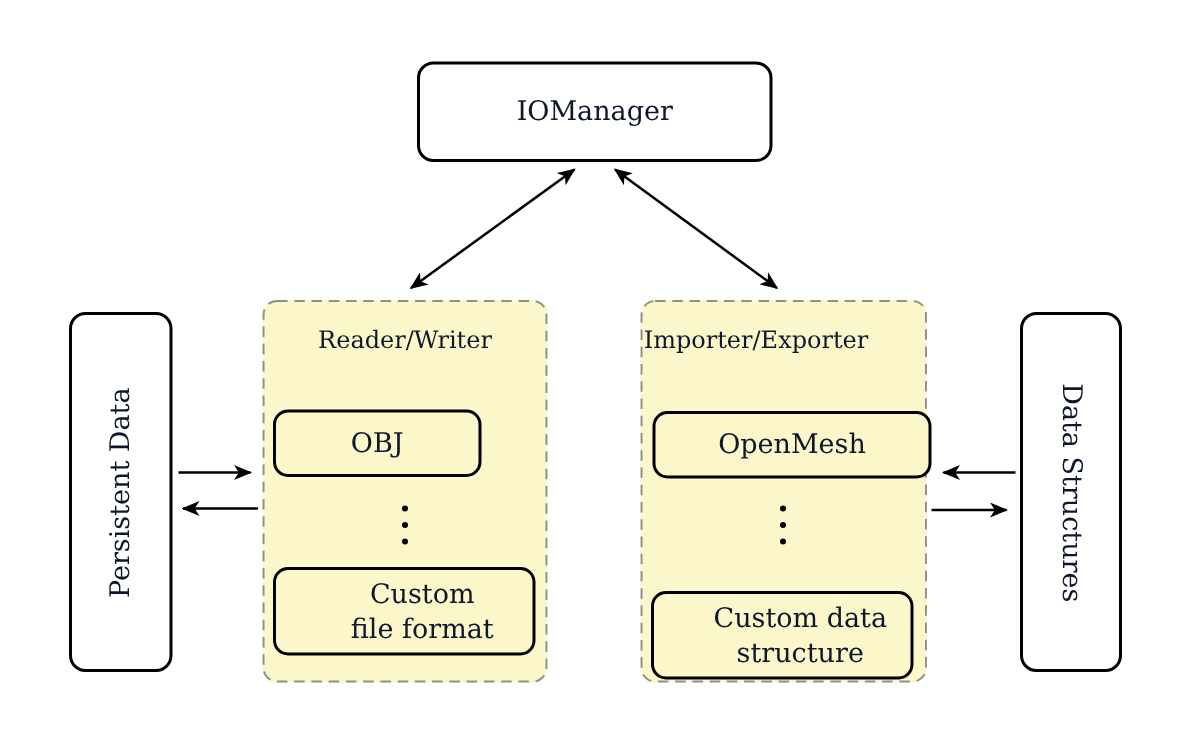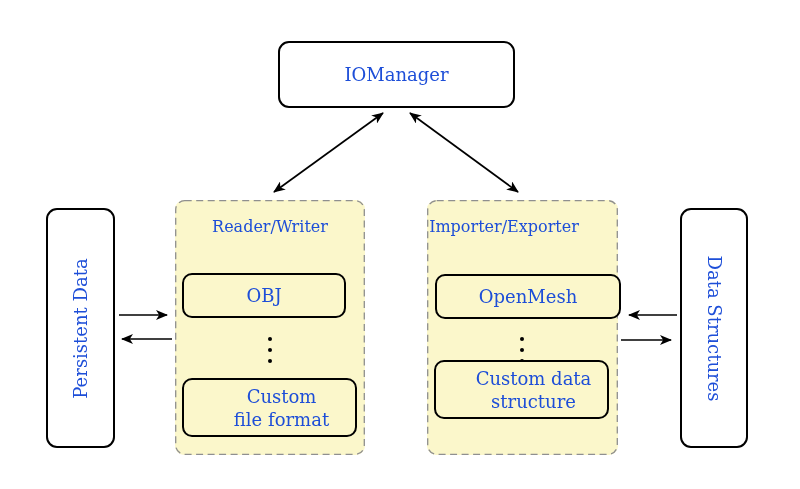--- a/index.html
+++ b/index.html
@@ -1,21 +1,21 @@
 <!DOCTYPE html>
 <html><head>
 <meta charset="utf-8">
 <style>
   html,body{margin:0;padding:0;background:#ffffff;}
   .canvas{
     position:relative;
     width:800px;height:489px;
     background:#ffffff;
     font-family:"DejaVu Serif","Liberation Serif",serif;
-    color:#1d4ed8;
+    color:#0f172a;
     overflow:hidden;
   }
   .container-box{
     position:absolute;
     background:#FBF7CB;
     border-radius:9px;
     z-index:1;
   }
   .svg-layer{
     position:absolute;left:0;top:0;
@@ -97,21 +97,21 @@
 
   <div class="node" style="left:46px;top:208px;width:69px;height:240px;">
     <span class="vlabel-ccw">Persistent Data</span>
   </div>
 
   <div class="node" style="left:680px;top:208px;width:68px;height:240px;">
     <span class="vlabel-cw">Data Structures</span>
   </div>
 
   <div class="container-title" style="left:175px;top:217px;width:190px;">Reader/Writer</div>
-  <div class="inner-node" style="left:182px;top:273px;width:164px;height:45px;">
+  <div class="inner-node" style="left:182px;top:273px;width:139px;height:45px;">
     <span>OBJ</span>
   </div>
   <div class="dots" style="left:268px;top:337px;">
     <i></i>
       <i></i>
       <i></i>
   </div>
   <div class="inner-node" style="left:182px;top:378px;width:175px;height:59px;">
     <span class="multiline">Custom
 file format</span>
@@ -119,18 +119,18 @@
 
   <div class="container-title" style="left:427px;top:217px;width:154px;">Importer/Exporter</div>
   <div class="inner-node" style="left:435px;top:274px;width:186px;height:45px;">
     <span>OpenMesh</span>
   </div>
   <div class="dots" style="left:520px;top:337px;">
     <i></i>
       <i></i>
       <i></i>
   </div>
-  <div class="inner-node" style="left:434px;top:360px;width:175px;height:59px;">
+  <div class="inner-node" style="left:434px;top:394px;width:175px;height:59px;">
     <span class="multiline">Custom data
 structure</span>
   </div>
 
 </div>
 
 </body></html>

